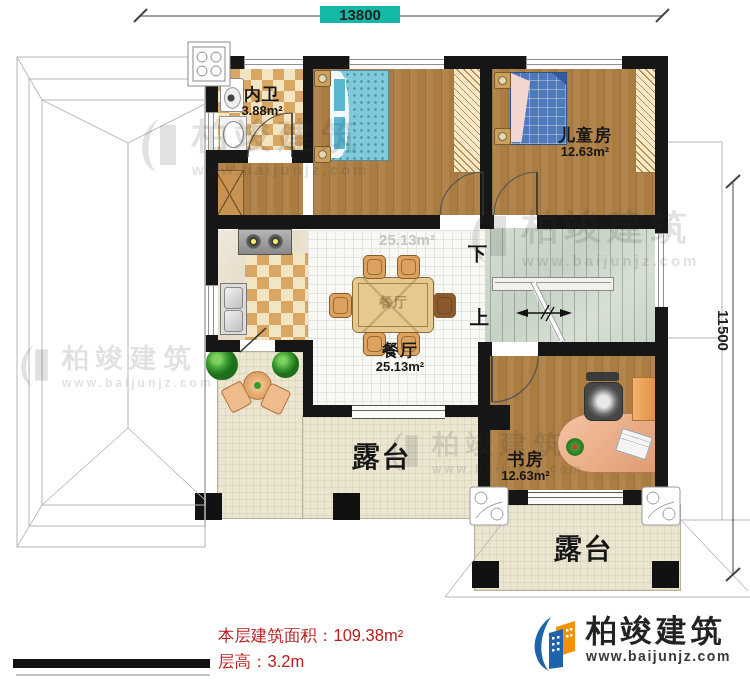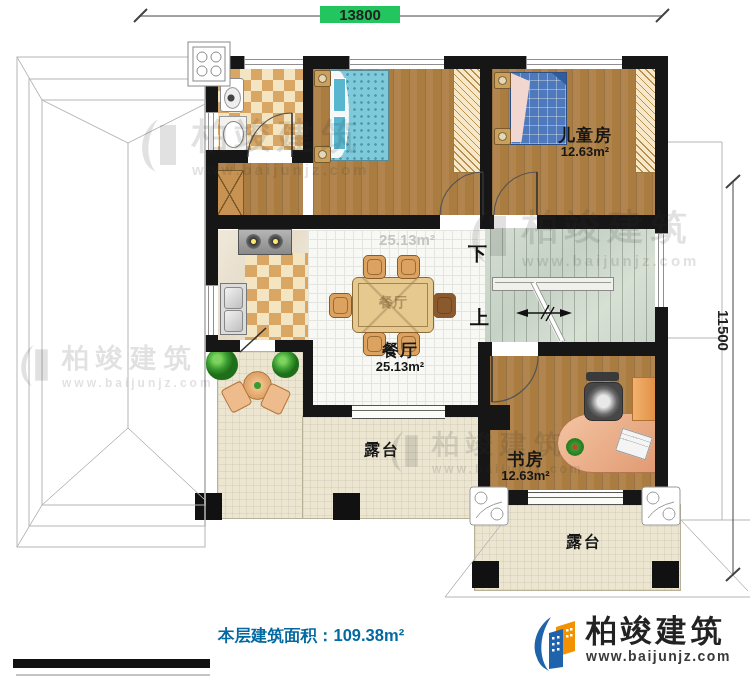--- a/index.html
+++ b/index.html
@@ -24,40 +24,40 @@
   .grid{position:absolute;z-index:1;background-color:#f8f8f5;
         background-image:linear-gradient(#e5e5e0 1px,transparent 1px),linear-gradient(90deg,#e5e5e0 1px,transparent 1px);
         background-size:9px 9px;}
   .marble{position:absolute;z-index:1;background:linear-gradient(135deg,#d4ddd2 0%,#c6d2c6 40%,#d8e0d4 70%,#c9d4c8 100%);
         background-color:#cdd6cb;}
   .steps{position:absolute;z-index:2;background:repeating-linear-gradient(90deg,rgba(55,75,55,.30) 0 1px,transparent 1px 12px);}
   .kcounter{position:absolute;z-index:1;background:linear-gradient(120deg,#f0e9db,#e4dac6 45%,#efe8d9 75%);}
   .rlabel{position:absolute;z-index:6;text-align:center;color:#161616;line-height:1.12;font-weight:bold;}
   .rname{font-size:17px;letter-spacing:1px;}
   .rarea{font-size:13px;}
-  .biglabel{font-size:16px;letter-spacing:2px;}
+  .biglabel{font-size:28px;letter-spacing:2px;}
   .stairlabel{position:absolute;z-index:6;font-size:19px;font-weight:bold;color:#111;}
   .ghost{position:absolute;z-index:6;font-size:15px;font-weight:bold;color:#c4c4c2;}
   .dim{position:absolute;z-index:6;font-size:15px;font-weight:bold;color:#222;text-align:center;}
   .wardrobe{position:absolute;z-index:3;background-color:#f6e8c8;border:1px solid #9a7a42;
         background-image:repeating-linear-gradient(45deg,transparent 0 4px,#b9914f 4px 5px);}
   .nstand{position:absolute;z-index:3;background:#caa05c;border:1px solid #7a5a2a;border-radius:2px;}
   .nstand::after{content:"";position:absolute;left:3px;top:3px;right:3px;bottom:3px;border:1px solid #6d5a36;border-radius:50%;background:#e7d8b5;}
   .chair{position:absolute;z-index:3;background:#dba35f;border:1px solid #8a5a28;border-radius:5px;}
   .chair::after{content:"";position:absolute;left:3px;top:3px;right:3px;bottom:3px;border:1px solid rgba(90,50,10,.5);border-radius:4px;}
   .wm{position:absolute;z-index:7;display:flex;align-items:center;gap:8px;opacity:.14;color:#333;pointer-events:none;}
   .wm-brand{font-weight:bold;letter-spacing:7px;white-space:nowrap;}
   .wm-url{font-weight:bold;letter-spacing:3px;white-space:nowrap;}
   .wm--lg .wm-brand{font-size:36px;} .wm--lg .wm-url{font-size:15px;}
   .wm--md .wm-brand{font-size:27px;} .wm--md .wm-url{font-size:12px;}
   .tb{position:absolute;z-index:8;}
   #title-main{left:18px;top:616px;font-weight:bold;color:#111;font-size:33px;letter-spacing:1px;white-space:nowrap;}
   #title-bar{left:13px;top:659px;width:197px;height:9px;background:#111;}
   #title-thinline{left:16px;top:674px;width:194px;height:2px;background:#c4c4c4;}
-  #info-block{left:218px;top:623px;font-size:16.5px;font-weight:bold;color:#0369a1;line-height:1.55;}
+  #info-block{left:218px;top:623px;font-size:16.5px;font-weight:normal;color:#b91c1c;line-height:1.55;}
   #logo-block{left:530px;top:615px;display:flex;align-items:flex-start;gap:8px;}
   #logo-brand{font-size:31px;font-weight:900;color:#222;letter-spacing:4px;line-height:1.05;white-space:nowrap;}
   #logo-url{font-size:14px;font-weight:bold;color:#3a3a3a;letter-spacing:1.5px;}
   svg.overlay{position:absolute;left:0;top:0;z-index:5;pointer-events:none;}
   .fixture{position:absolute;z-index:3;}
 </style>
 </head>
 <body>
 
 <div id="canvas">
@@ -251,39 +251,43 @@
     <g>
       <path d="M533,283 L562,341" stroke="#fff" stroke-width="6"></path>
       <path d="M531,283 L560,341 M536,283 L565,341" stroke="#8f958d" stroke-width="1"></path>
       <path d="M522,313 L566,313" stroke="#111" stroke-width="1.5"></path>
       <path d="M516,313 L528,309 L528,317 Z" fill="#111"></path>
       <path d="M572,313 L560,309 L560,317 Z" fill="#111"></path>
       <path d="M541,319 L549,305 M546,321 L554,307" stroke="#111" stroke-width="1.5"></path>
     </g>
   </svg>
 
+  <div class="rlabel" style="left:222px;top:85px;width:80px;">
+    <div class="rname">内卫</div>
+    <div class="rarea">3.88m²</div>
+  </div>
   <div class="rlabel" style="left:540px;top:126px;width:90px;">
     <div class="rname">儿童房</div>
     <div class="rarea">12.63m²</div>
   </div>
   <div class="rlabel" style="left:355px;top:341px;width:90px;">
     <div class="rname">餐厅</div>
     <div class="rarea">25.13m²</div>
   </div>
   <div class="ghost" style="left:362px;top:231px;width:90px;text-align:center;">25.13m²</div>
   <div class="rlabel" style="left:488px;top:450px;width:75px;">
     <div class="rname">书房</div>
     <div class="rarea">12.63m²</div>
   </div>
   <div class="rlabel biglabel" style="left:347px;top:441px;width:70px;">露台</div>
   <div class="rlabel biglabel" style="left:549px;top:533px;width:70px;">露台</div>
   <div class="stairlabel" style="left:468px;top:241px;">下</div>
   <div class="stairlabel" style="left:470px;top:305px;">上</div>
 
-  <div class="dim" style="left:320px;top:6px;width:80px;background:#22c55e;">13800</div>
+  <div class="dim" style="left:320px;top:6px;width:80px;background:#14b8a6;">13800</div>
   <div class="dim" style="left:678px;top:322px;width:90px;transform:rotate(90deg);">11500</div>
 
   <div class="wm wm--lg" style="left:138px;top:112px;">
     <svg width="46" height="56" viewBox="0 0 46 56">
       <path d="M20,2 C6,11 1,28 6,42 C8,48 12,52 18,55 C9,45 6,22 20,2 Z" fill="#333"></path>
       <rect x="22" y="8" width="16" height="40" fill="#333" transform="skewY(-6 30 28)"></rect>
     </svg>
     <div class="wm-text">
       <div class="wm-brand">柏竣建筑</div>
       <div class="wm-url">www.baijunjz.com</div>
@@ -317,20 +321,21 @@
     <div class="wm-text">
       <div class="wm-brand">柏竣建筑</div>
       <div class="wm-url">www.baijunjz.com</div>
     </div>
   </div>
 
   <div class="tb" id="title-bar"></div>
   <div class="tb" id="title-thinline"></div>
   <div class="tb" id="info-block">
     <div><span>本层建筑面积：</span><span>109.38m²</span></div>
+    <div><span>层高：</span><span>3.2m</span></div>
   </div>
   <div class="tb" id="logo-block">
     <svg width="48" height="56" viewBox="0 0 48 56">
       <path d="M21,2 C7,11 1,29 7,43 C9,49 13,53 19,56 C10,46 7,23 21,2 Z" fill="#1f63ad"></path>
       <polygon points="26,12 45,6 45,36 26,42" fill="#f39200"></polygon>
       <polygon points="19,18 33,14 33,52 19,54" fill="#1f63ad"></polygon>
       <g fill="#fff">
         <rect x="22" y="22" width="2.5" height="2.5"></rect>
           <rect x="27" y="21" width="2.5" height="2.5"></rect>
         <rect x="22" y="28" width="2.5" height="2.5"></rect>

